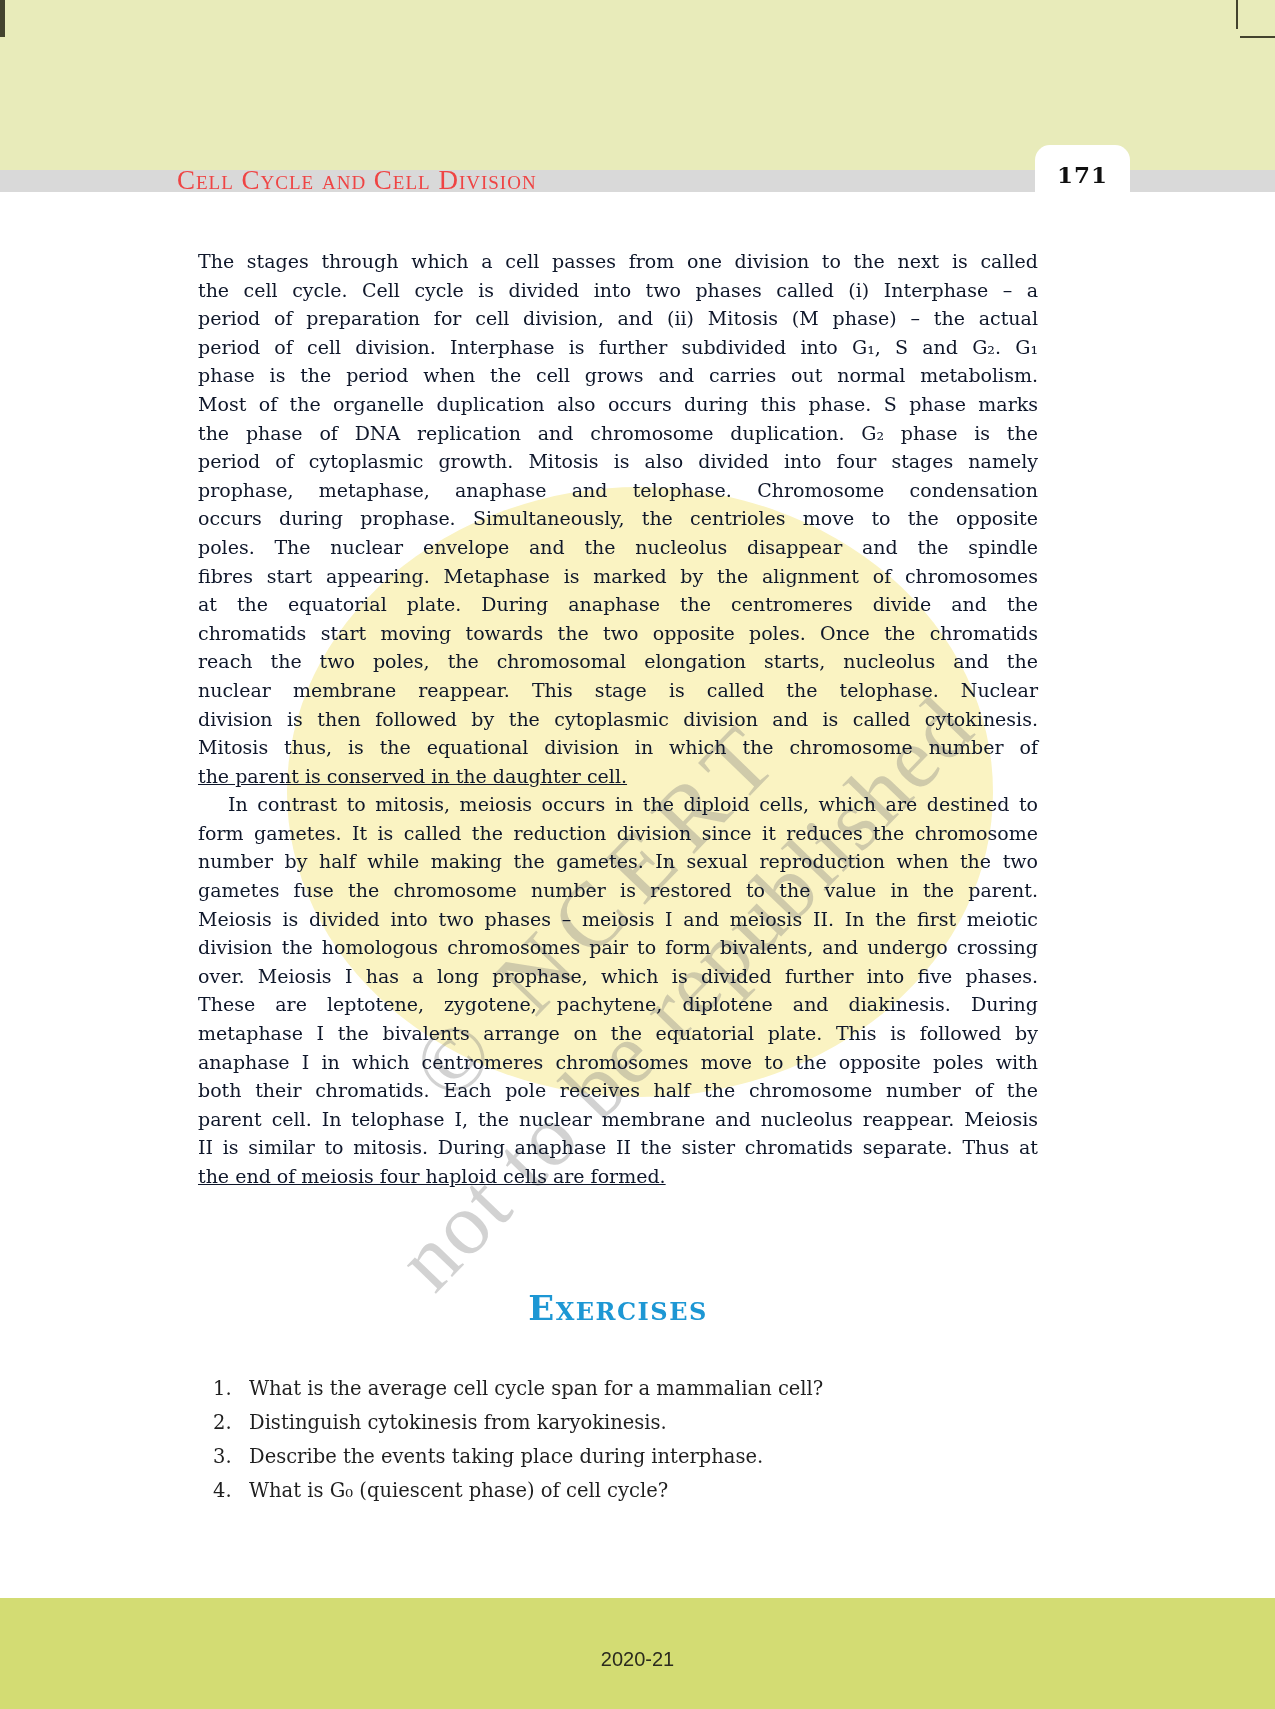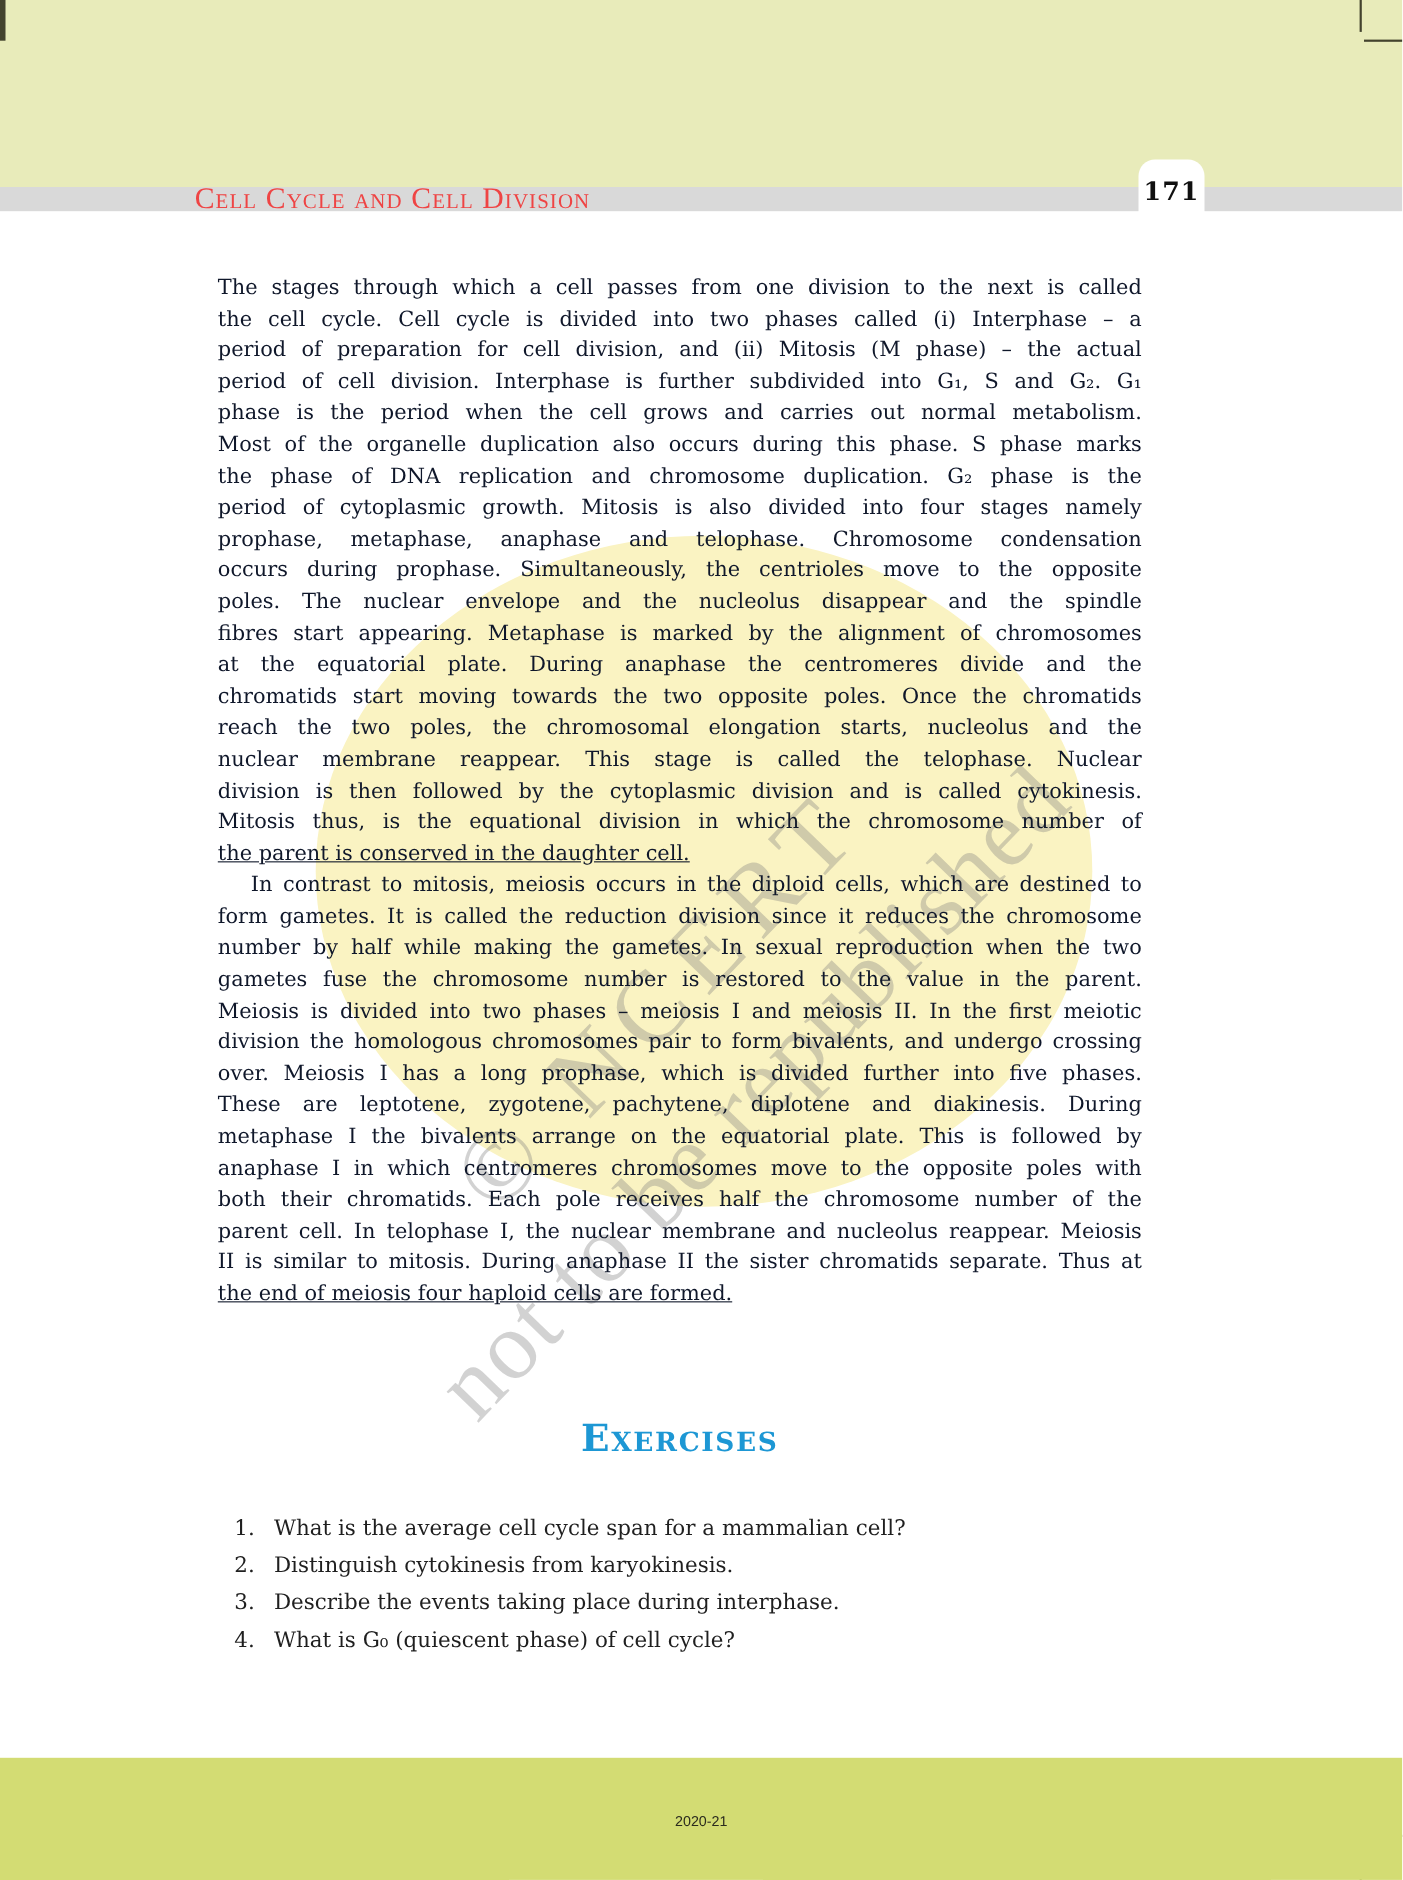--- a/index.html
+++ b/index.html
@@ -17,34 +17,34 @@
     position:absolute; left:0; top:170px; width:1275px; height:22px;
     background:var(--runhead-band, #d9d9d9);
   }
   .runhead-title {
     position:absolute; left:177px; top:168px; height:25px; line-height:25px;
     font-family:"Liberation Serif", serif;
     font-variant:small-caps; font-size:27px; letter-spacing:1px; color:#ef4444;
     white-space:nowrap;
   }
   .pagenum-box {
-    position:absolute; left:1035px; top:145px; width:60px; height:60px;
+    position:absolute; left:1035px; top:145px; width:95px; height:60px;
     background:#ffffff; border-radius:15px 15px 0 0;
   }
   .pagenum {
     width:100%; text-align:center; padding-top:16px;
     font-weight:bold; font-size:23px; color:#101010; letter-spacing:1px;
   }
   .band-bottom {
     position:absolute; left:0; top:1598px; width:1275px; height:111px;
     background:var(--bottom-band, #d3dc73);
   }
   .footer-year {
     position:absolute; left:0; top:1648px; width:1275px; text-align:center;
-    font-family:"Liberation Sans", sans-serif; font-size:13px; color:#2b2b1e;
+    font-family:"Liberation Sans", sans-serif; font-size:20px; color:#2b2b1e;
   }
   
   .mark { position:absolute; background:#43432e; }
   .mark-tl-v { left:0;      top:0;      width:5px;  height:37px; }
   .mark-tr-v { left:1236px; top:0;      width:2px;  height:29px; }
   .mark-tr-h { left:1240px; top:36px;   width:35px; height:2px;  }
   .mark-br-h { left:1242px; top:1668px; width:33px; height:2px;  }
   .mark-br-v { left:1236px; top:1670px; width:2px;  height:39px; }
   
   .wm-circle {

